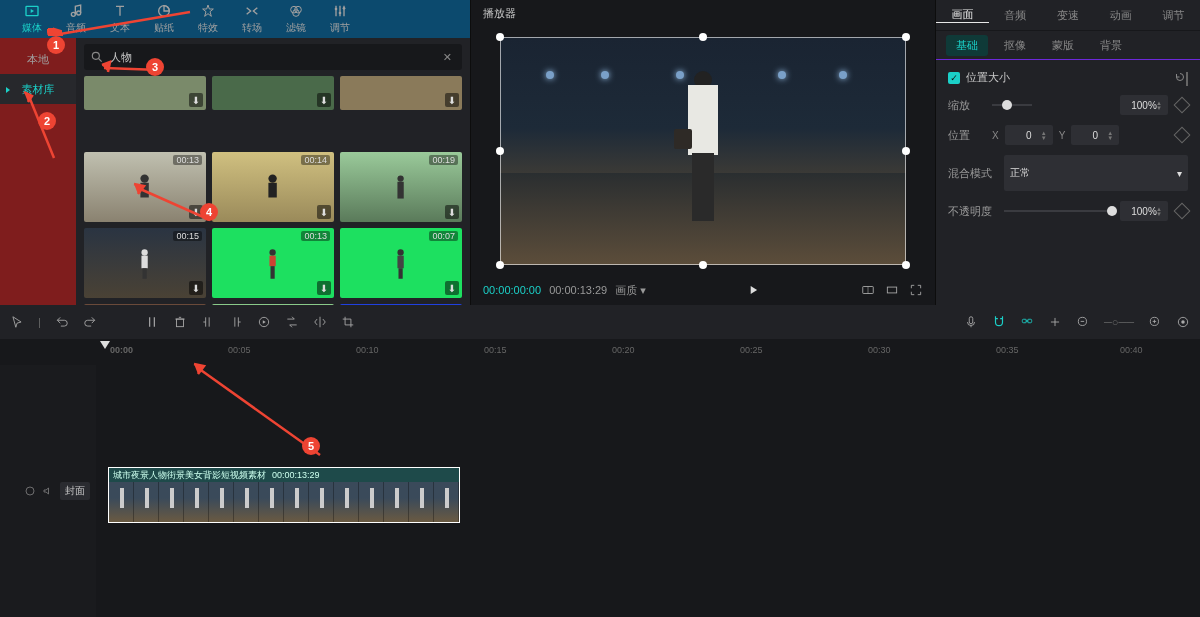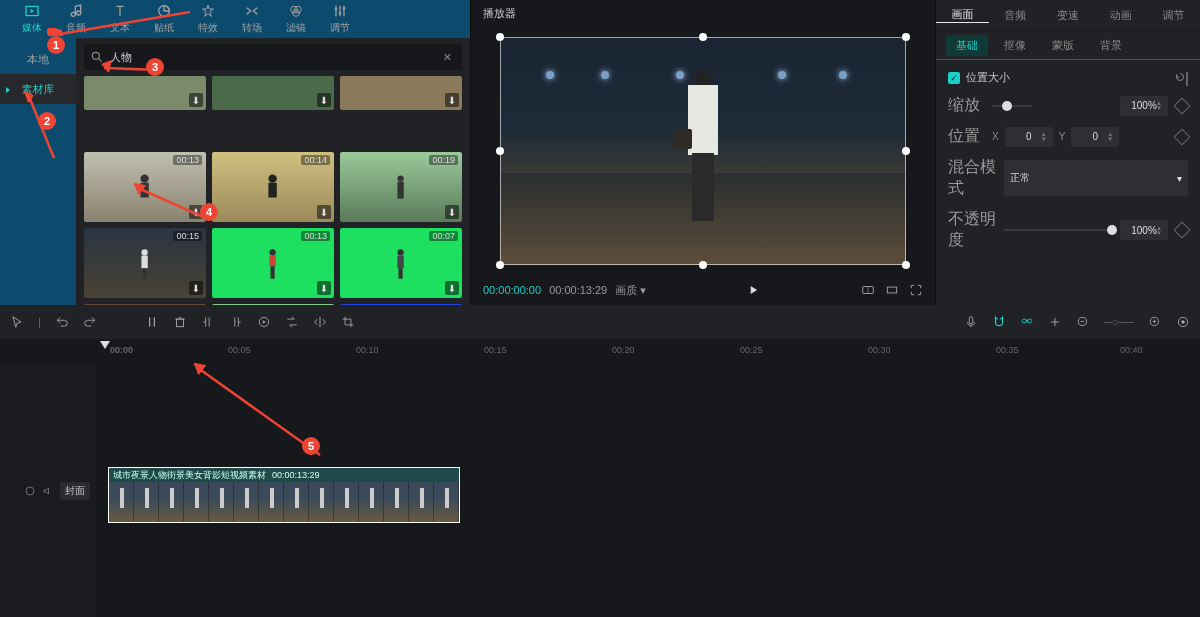--- a/index.html
+++ b/index.html
@@ -46,21 +46,21 @@
 }
 .tab-item.active { color: #1bd0c8; }
 .tab-item svg { width: 16px; height: 16px; margin-bottom: 2px; }
 .left-body {
   flex: 1;
   display: flex;
   min-height: 0;
 }
 .left-sidebar {
   width: 76px;
-  background: #0c4a6e;
+  background: #7f1d1d;
   display: flex;
   flex-direction: column;
   padding-top: 6px;
 }
 .sidebar-tab {
   height: 30px;
   display: flex;
   align-items: center;
   justify-content: center;
   color: #a0a0a0;
@@ -278,21 +278,21 @@
 .prop-head .chk {
   width: 12px; height: 12px; border-radius: 2px; background:#1bd0c8; display:inline-flex; align-items:center; justify-content:center; margin-right:6px;
 }
 .prop-head .chk::after{content:"✓"; color:#111; font-size:9px;}
 .prop-head-right svg{width:12px;height:12px;fill:#888;margin-left:8px;}
 .prop-row {
   display: flex;
   align-items: center;
   gap: 8px;
 }
-.prop-row .label { width: 36px; color:#999; font-size:16px; }
+.prop-row .label { width: 36px; color:#999; font-size:11px; }
 .slider {
   flex: 1;
   height: 2px;
   background: #3a3b40;
   position: relative;
 }
 .slider .thumb-dot {
   position: absolute;
   right: -5px;
   top: -4px;

